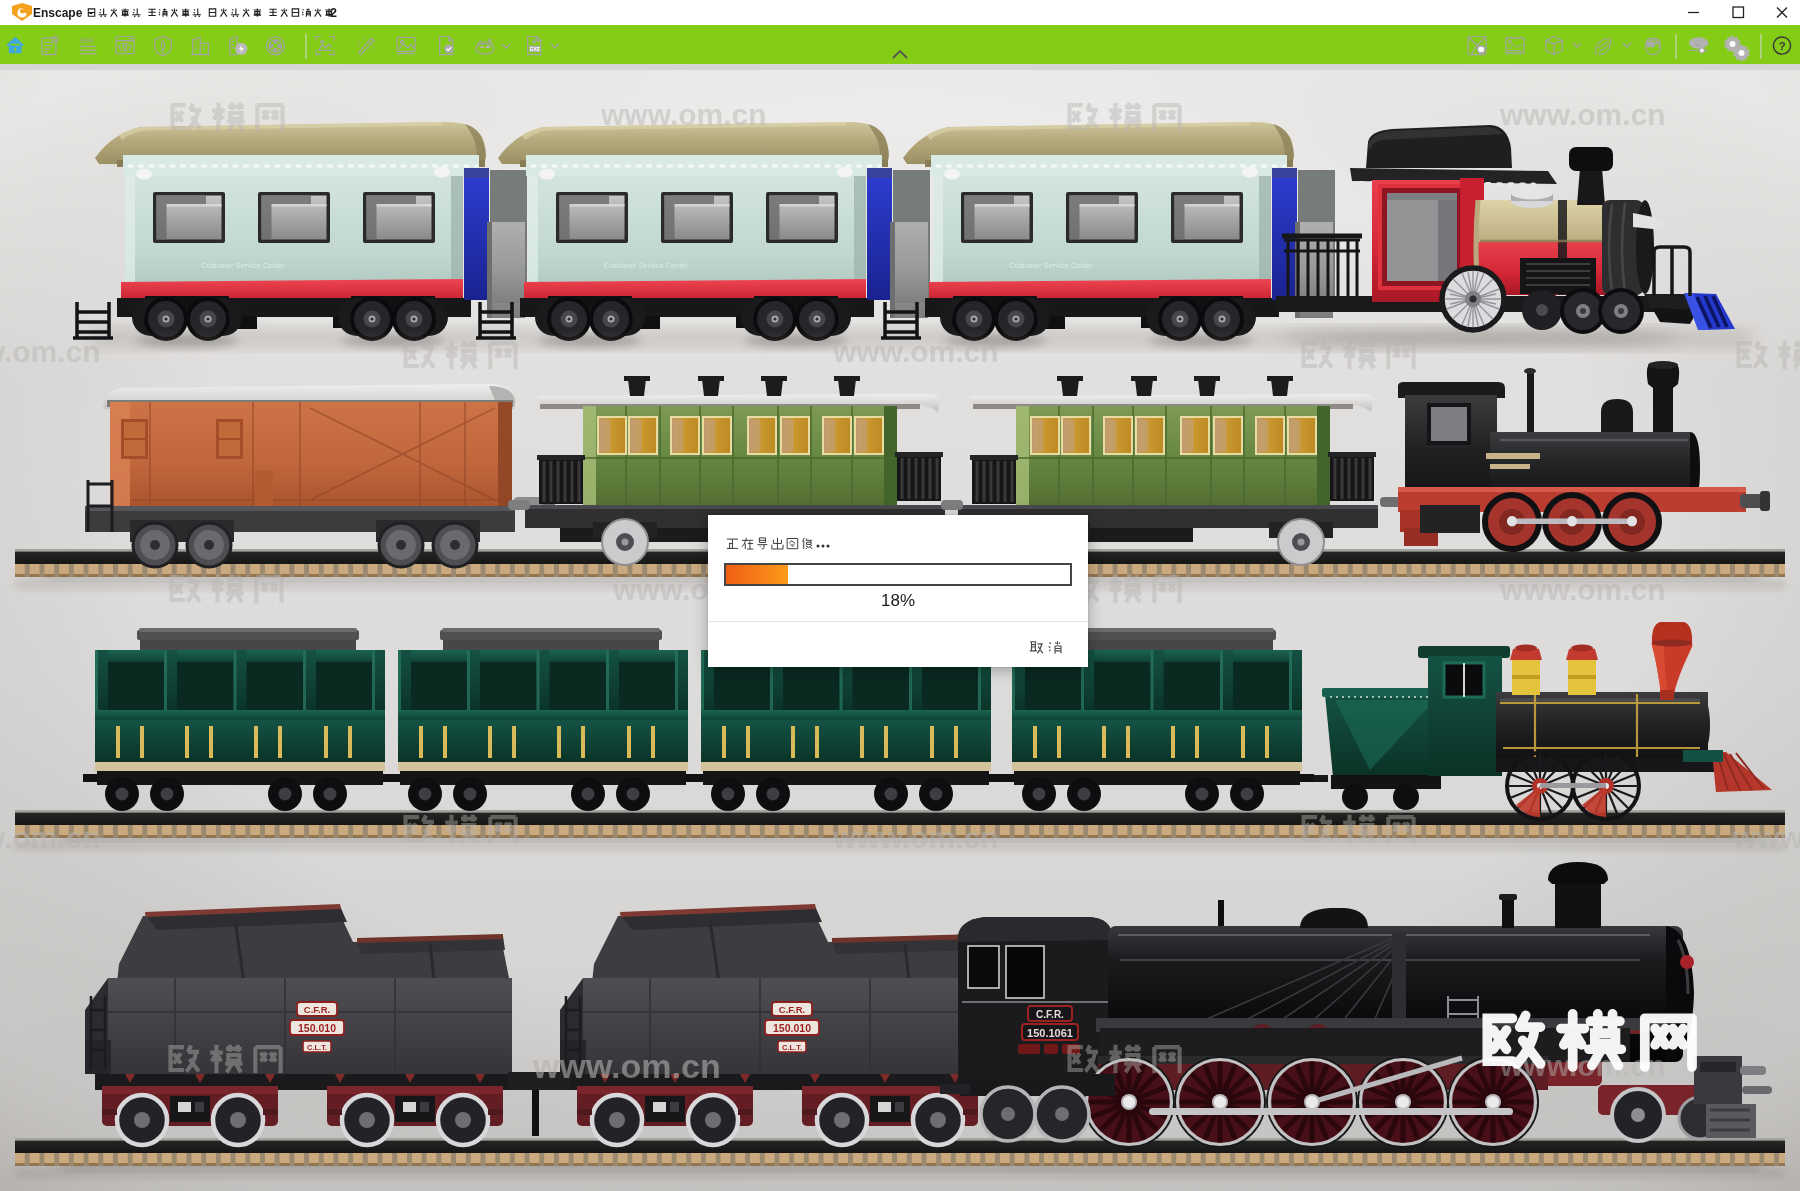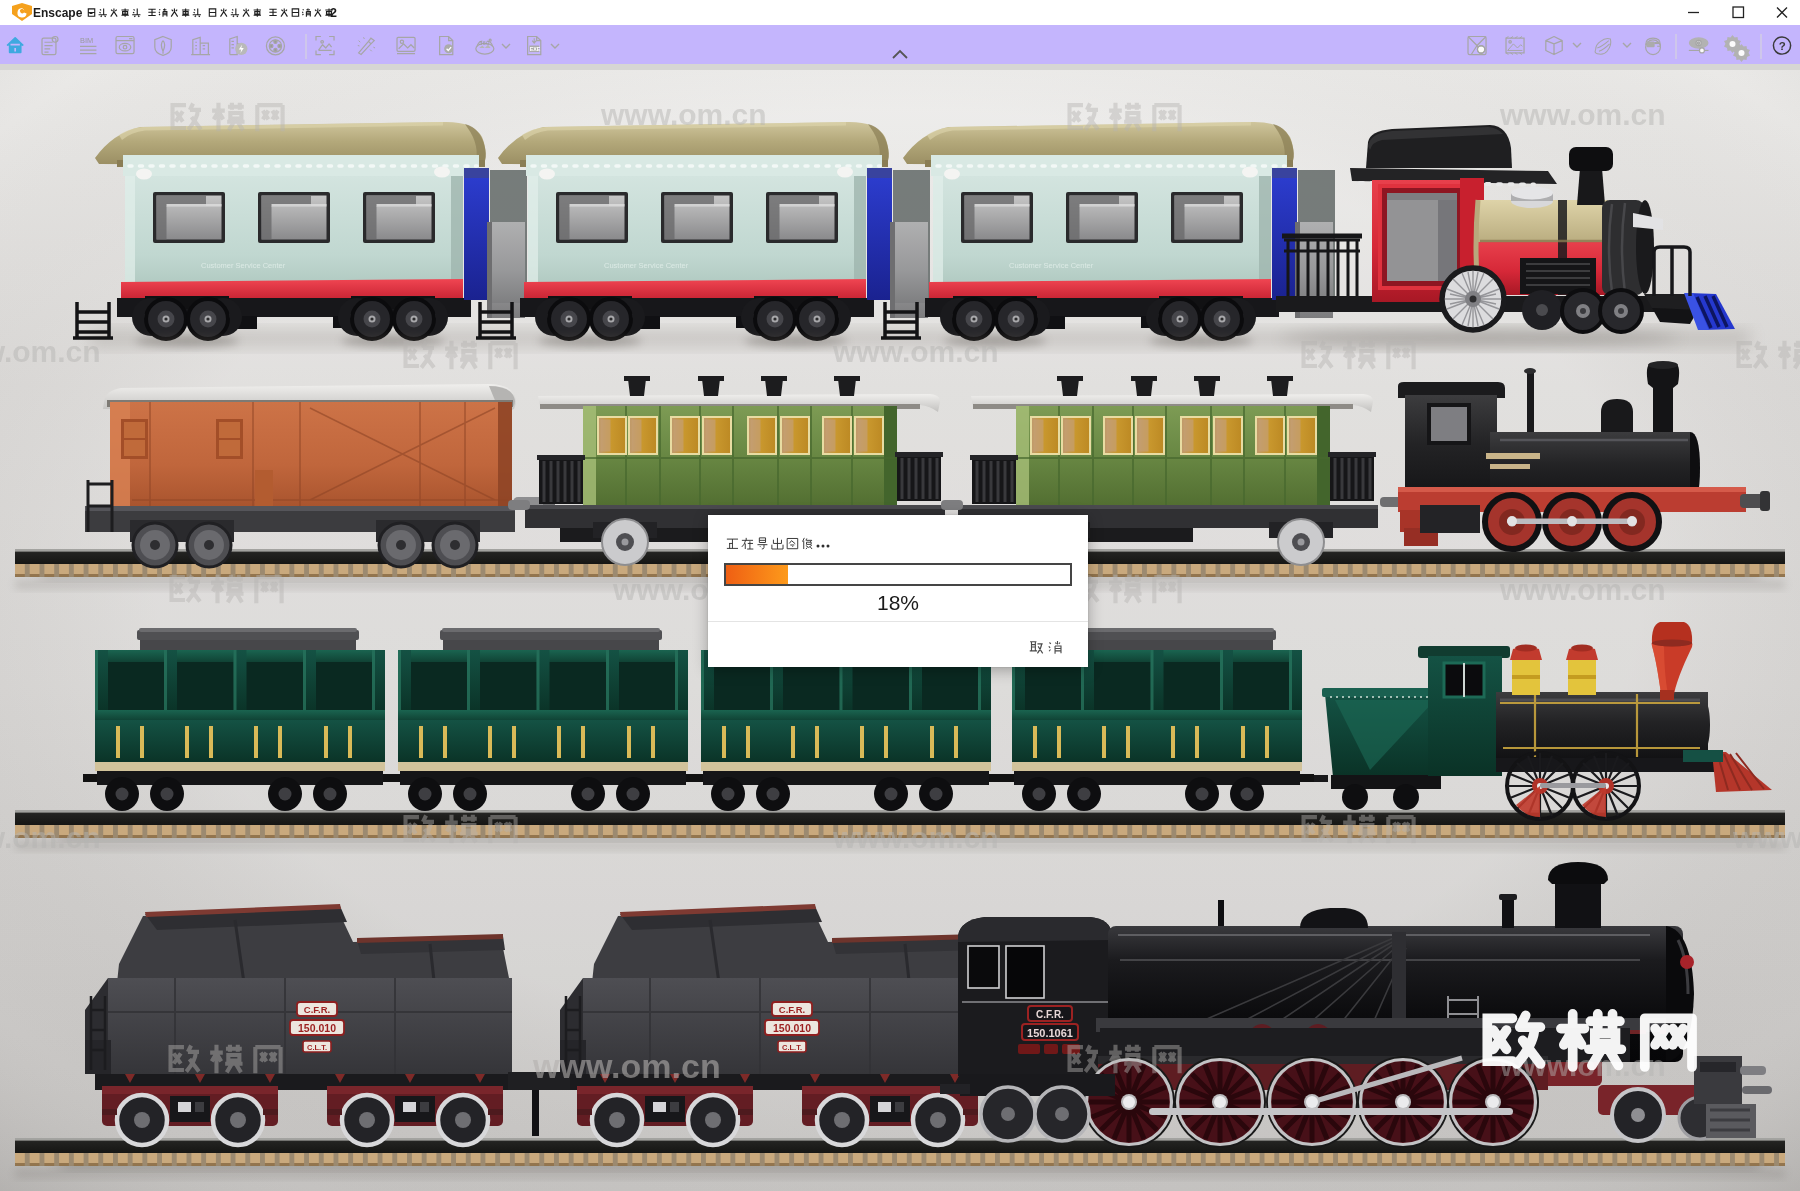--- a/index.html
+++ b/index.html
@@ -1,23 +1,23 @@
 <!DOCTYPE html>
 <html><head><meta charset="utf-8"><style>
 *{margin:0;padding:0;box-sizing:border-box}
 html,body{width:1800px;height:1191px;overflow:hidden;background:#fff;font-family:"Liberation Sans",sans-serif}
 #app{position:relative;width:1800px;height:1191px}
 #titlebar{position:absolute;left:0;top:0;width:1800px;height:25px;background:#ffffff}
-#toolbar{position:absolute;left:0;top:25px;width:1800px;height:39px;background:#c4b5fd}
+#toolbar{position:absolute;left:0;top:25px;width:1800px;height:39px;background:#84cc16}
 #tstrip{position:absolute;left:0;top:64px;width:1800px;height:6px;background:#d6d6d4}
 #vp{position:absolute;left:0;top:70px;width:1800px;height:1121px}
 #dlg{position:absolute;left:708px;top:515px;width:380px;height:152px;background:#fff;box-shadow:0 3px 14px rgba(0,0,0,.30),0 0 2px rgba(0,0,0,.15)}
 #dlgbar{position:absolute;left:16px;top:48px;width:348px;height:23px;border:2px solid #454545;background:#fff}
 #dlgfill{position:absolute;left:0;top:0;width:62px;height:19px;background:linear-gradient(90deg,#ef5f13,#fd9a1b)}
-#dlgpct{position:absolute;left:0;top:76px;width:380px;text-align:center;font-size:21px;color:#1b1b1b}
+#dlgpct{position:absolute;left:0;top:76px;width:380px;text-align:center;font-size:17px;color:#1b1b1b}
 #dlgdiv{position:absolute;left:0;top:106px;width:380px;height:1px;background:#e4e4e4}
 .wbtn{stroke:#222;stroke-width:1.3;fill:none}
 </style></head><body>
 <div id="app">
 <svg width="0" height="0" style="position:absolute">
       <defs>
 <g id="g-zheng">
           <path d="M3 5 H21 M12 5 V20 M6.5 12 H12 M7.5 12 V20 M3 20 H21"></path>
         </g>
 <g id="g-zai">

